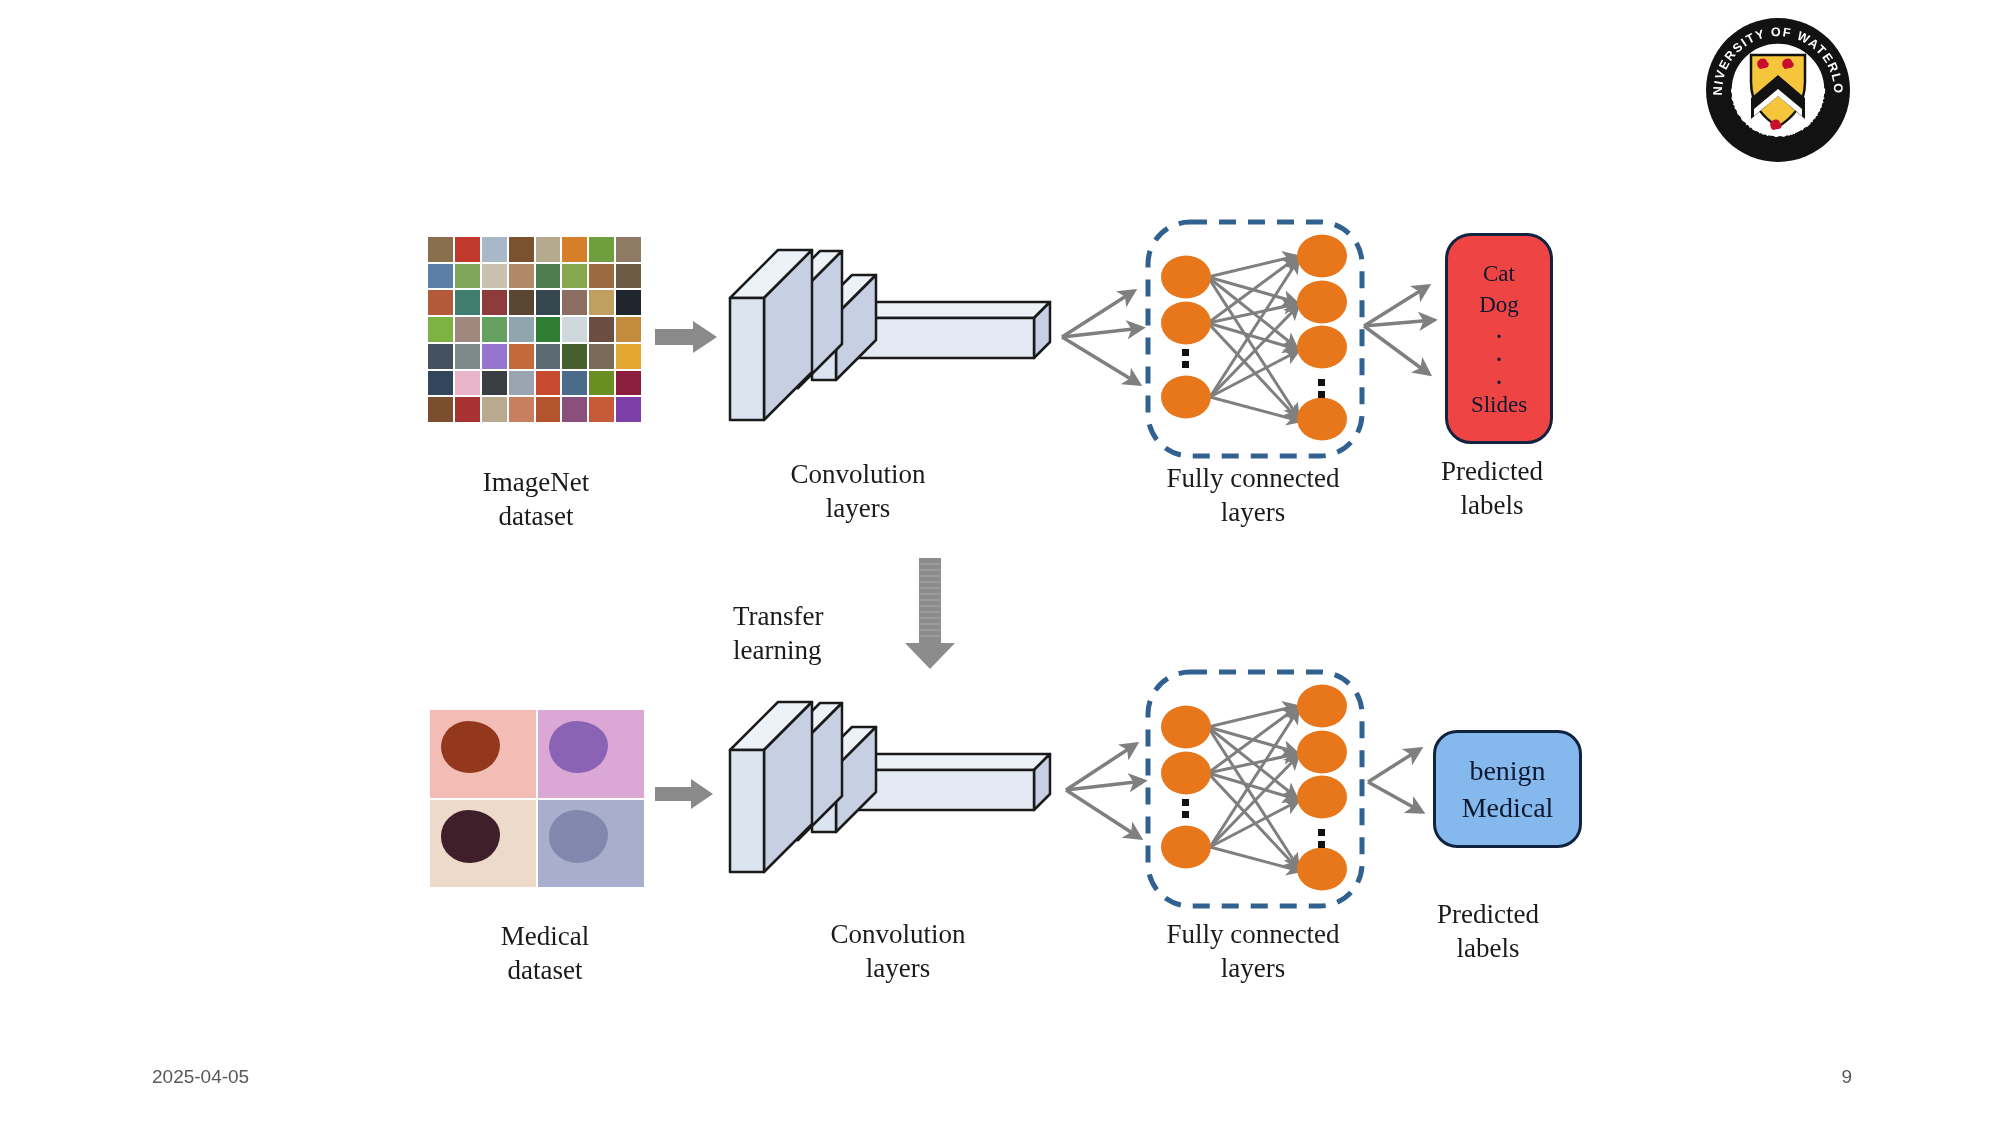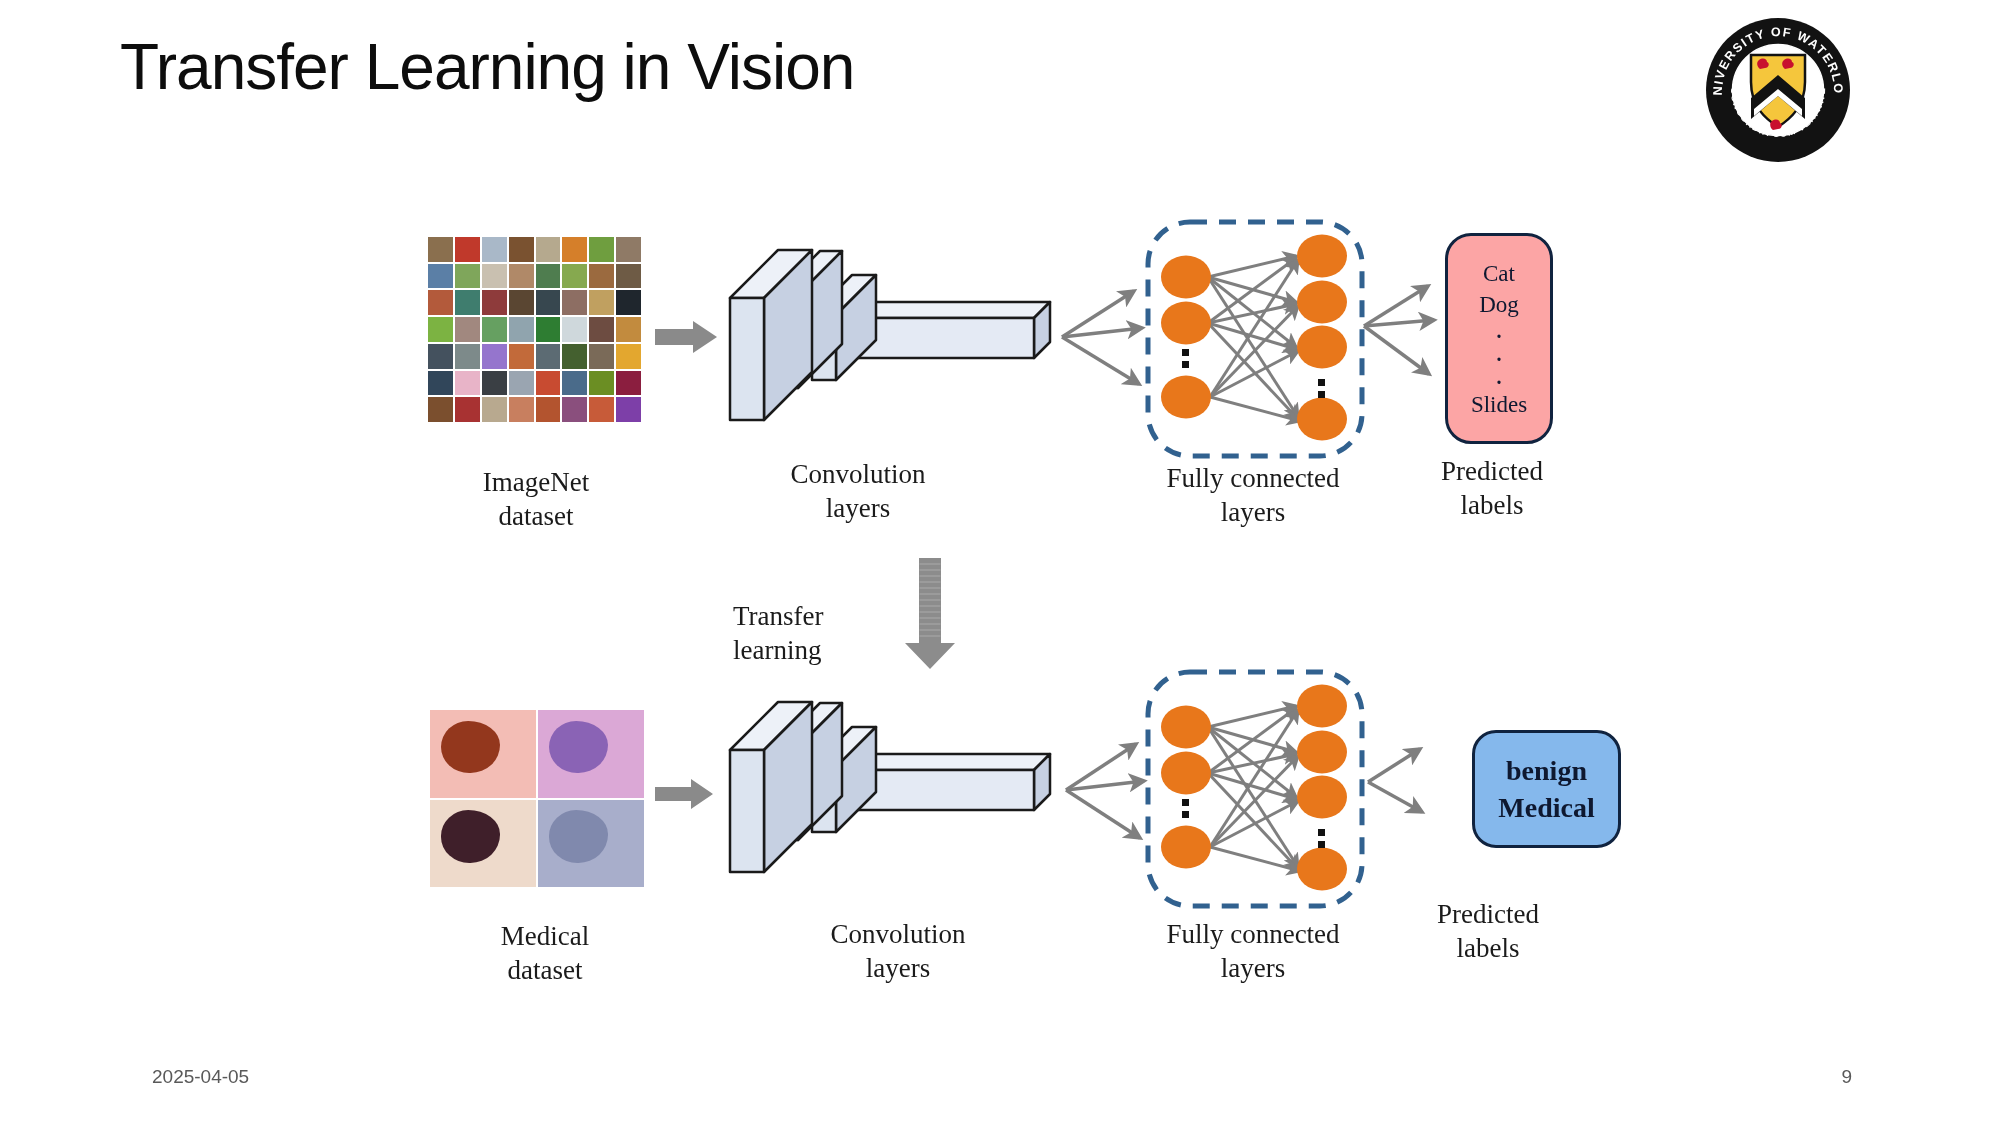--- a/index.html
+++ b/index.html
@@ -16,35 +16,34 @@
        grid-template-columns:repeat(8,1fr);grid-auto-rows:1fr;gap:2px;}
   .thumb-grid>div{width:100%;height:100%;}
   .med-grid{position:absolute;left:430px;top:710px;width:214px;height:177px;display:grid;
        grid-template-columns:1fr 1fr;grid-auto-rows:1fr;gap:2px;}
   .med-grid>div{position:relative;overflow:hidden;}
   .med-grid .blob{position:absolute;left:10%;top:12%;width:56%;height:60%;
        border-radius:46% 54% 50% 48%/50% 46% 54% 50%;}
   .pred-box{position:absolute;border:3px solid #10233f;display:flex;flex-direction:column;
        align-items:center;justify-content:center;font-family:"Liberation Serif",serif;color:#0e1830;}
   .pred-box.top{left:1445px;top:233px;width:102px;height:205px;border-radius:26px;font-size:23px;}
-  .pred-box.bottom{left:1472px;top:730px;width:143px;height:112px;border-radius:24px;font-size:28px;font-weight:bold;}
+  .pred-box.bottom{left:1433px;top:730px;width:143px;height:112px;border-radius:24px;font-size:28px;}
   .pred-box .w{line-height:31px;}
   .pred-box.bottom .w{line-height:37px;}
   .pred-box .d{line-height:23px;font-weight:bold;font-size:20px;}
   .footer{position:absolute;top:1066px;font-size:19px;color:#595959;}
   .footer.date{left:152px;}
   .footer.center{left:0;right:0;text-align:center;}
   .footer.page{right:148px;}
 </style>
 </head>
 <body>
 
 <div class="slide">
 
-  <div class="title">Transfer Learning in Vision</div>
 
   <svg class="logo" viewBox="-76 -76 152 156">
     <defs>
       <path id="arcTop" d="M -56,4 A 56,56 0 0 1 56,4"></path>
       <path id="arcBot" d="M -47,2 A 47,47 0 0 0 47,2"></path>
     </defs>
     <circle cx="0" cy="2" r="72" fill="#121212"></circle>
     <circle cx="0" cy="2" r="45.5" fill="#ffffff" stroke="#ffffff" stroke-width="1.5"></circle>
     <text font-family="Liberation Sans, sans-serif" font-size="12.5" font-weight="bold" fill="#ffffff" letter-spacing="1.5">
       <textPath href="#arcTop" startOffset="50%" text-anchor="middle">UNIVERSITY OF WATERLOO</textPath>
@@ -252,21 +251,21 @@
           <line x1="919.5" y1="606" x2="940.5" y2="606"></line>
         <line x1="919.5" y1="612" x2="940.5" y2="612"></line>
           <line x1="919.5" y1="618" x2="940.5" y2="618"></line>
         <line x1="919.5" y1="624" x2="940.5" y2="624"></line>
           <line x1="919.5" y1="630" x2="940.5" y2="630"></line>
         <line x1="919.5" y1="636" x2="940.5" y2="636"></line>
       </g>
     </g>
   </svg>
 
-  <div class="pred-box top" style="background: #fca5a5; font-family: Liberation Serif, serif;">
+  <div class="pred-box top" style="background: #ef4444; font-family: Liberation Serif, serif;">
     <span class="w">Cat</span>
     <span class="w">Dog</span>
     <span class="d">.</span>
     <span class="d">.</span>
     <span class="d">.</span>
     <span class="w">Slides</span>
   </div>
   <div class="pred-box bottom" style="background: rgb(133, 184, 236);">
     <span class="w">benign</span>
     <span class="w">Medical</span>

